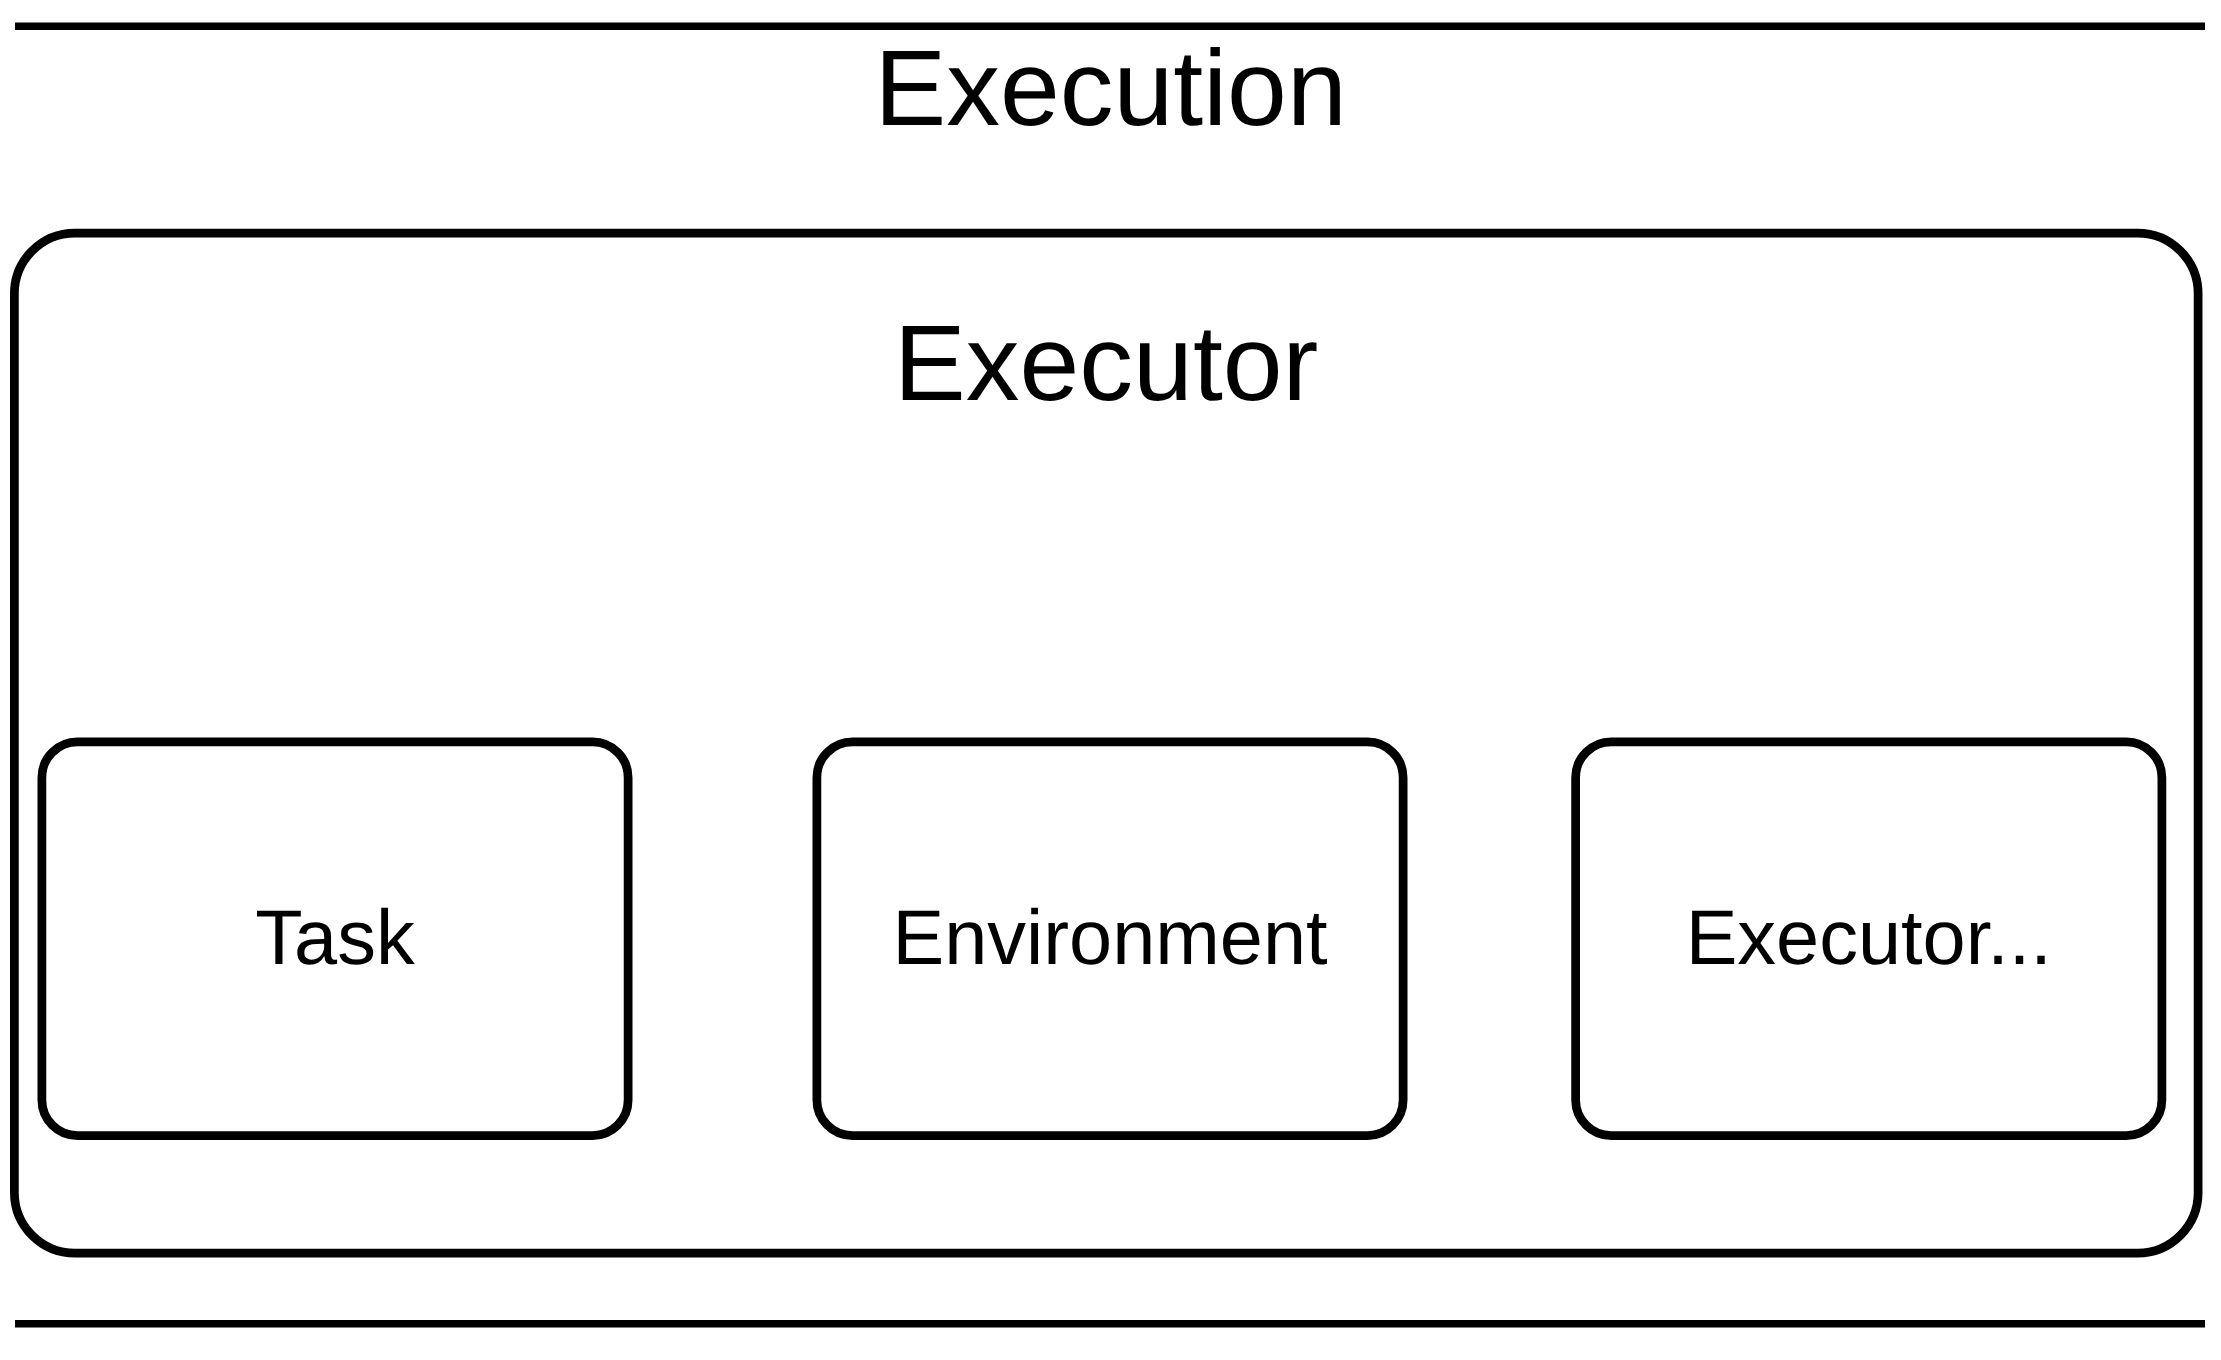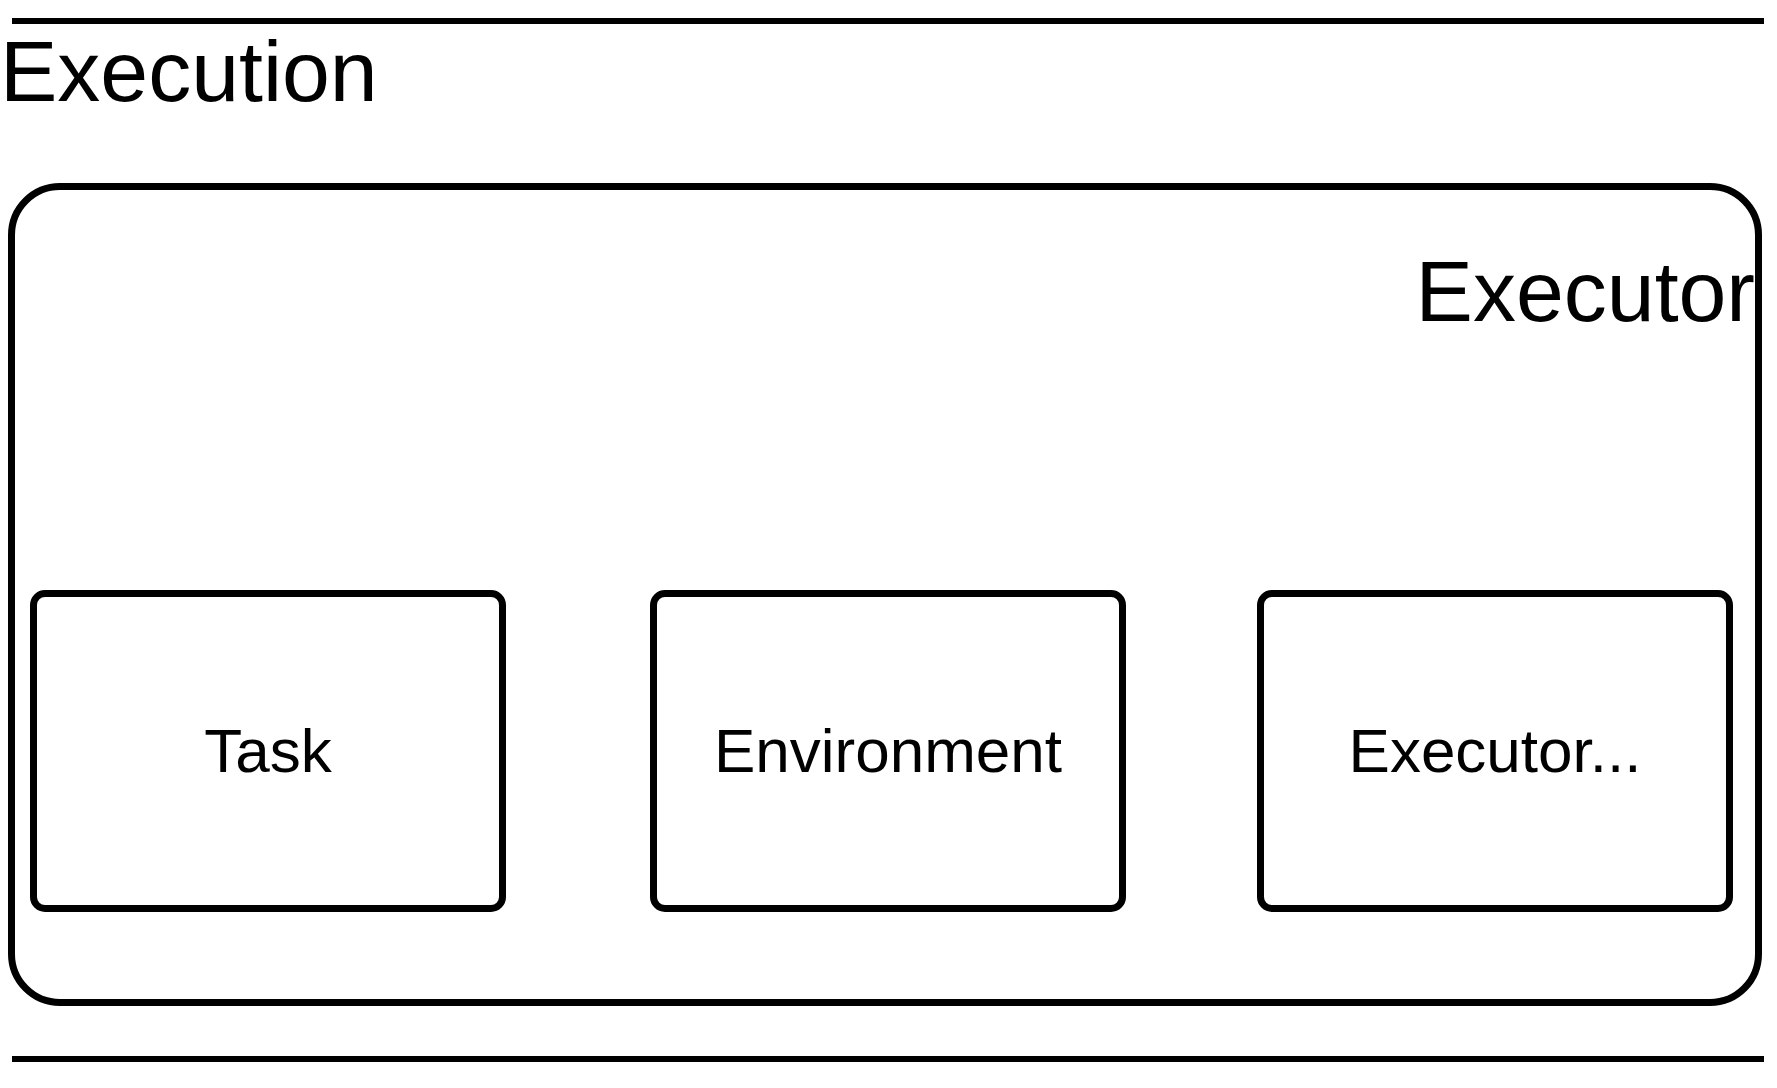--- a/index.html
+++ b/index.html
@@ -21,50 +21,51 @@
     height: 6px;
     background: var(--stroke, #000000);
   }
   .rule-top    { left: 12px; top: 18px;   width: 1752px; }
   .rule-bottom { left: 12px; top: 1056px; width: 1752px; }
   .diagram-title {
     position: absolute;
     left: 0;
     top: 22px;
     width: 100%;
+    text-align: center;
     font-size: 86px;
     line-height: 1.15;
     white-space: nowrap;
   }
   .executor-box {
     position: absolute;
     left: 8px;
     top: 183px;
     width: 1754px;
     height: 823px;
     box-sizing: border-box;
     border: 7px solid var(--stroke, #000000);
     border-radius: 52px;
     background: var(--bg, #ffffff);
   }
   .executor-label {
     margin-top: 52px;
-    text-align: right;
+    text-align: center;
     font-size: 86px;
     line-height: 1.15;
     white-space: nowrap;
   }
   .node {
     position: absolute;
     top: 400px;
     width: 476px;
     height: 322px;
     box-sizing: border-box;
     border: 7px solid var(--stroke, #000000);
-    border-radius: 15px;
+    border-radius: 32px;
     background: var(--bg, #ffffff);
     display: flex;
     align-items: center;
     justify-content: center;
   }
   .node-label {
     font-size: 62px;
     line-height: 1;
     white-space: nowrap;
   }

